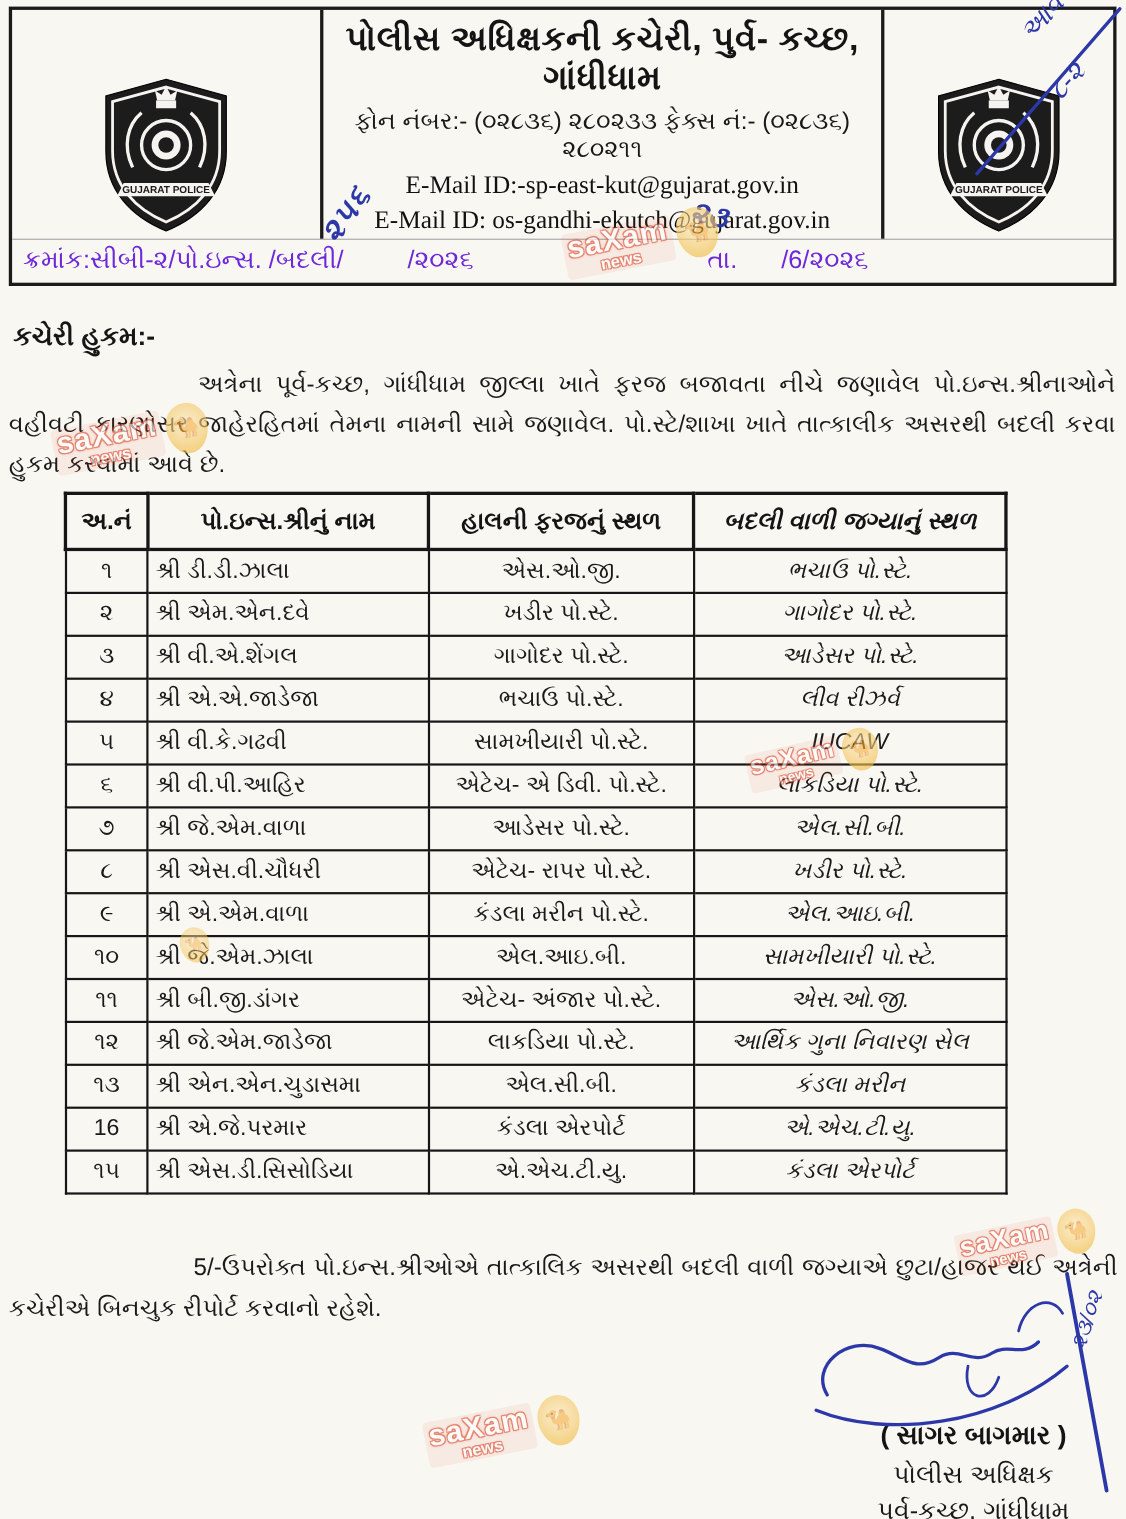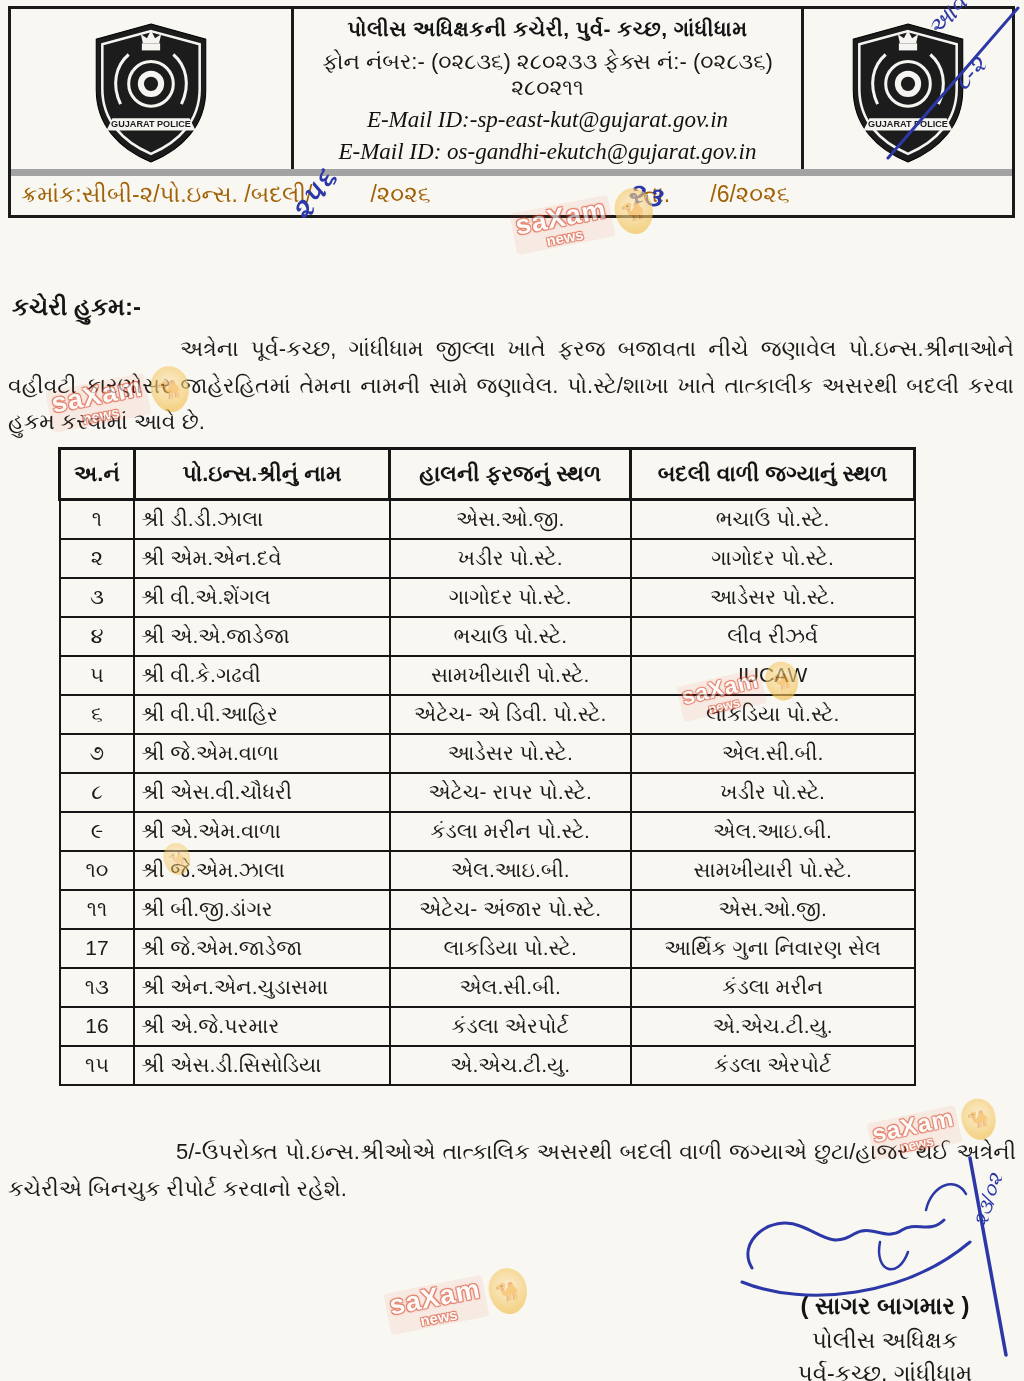--- a/index.html
+++ b/index.html
@@ -12,26 +12,26 @@
   .header-box {
     position:absolute; left:8px; top:6px; width:1007px;
     border:3px solid #1a1a1a; background:transparent;
   }
   .header-top { display:grid; grid-template-columns:280px 1fr 208px; min-height:160px; }
   .emblem-cell { display:flex; align-items:flex-end; justify-content:center; padding:4px; }
   .header-center {
     border-left:3px solid #1a1a1a; border-right:3px solid #1a1a1a;
     text-align:center; padding:8px 6px 4px 6px;
   }
-  .office-title { font-size:21px; font-weight:bold; letter-spacing:0.5px; color:#141414; }
+  .office-title { font-size:31px; font-weight:bold; letter-spacing:0.5px; color:#141414; }
   .phone-line { font-size:22px; margin-top:8px; color:#191919; }
-  .email-line { font-family:"Liberation Serif", serif; font-size:23px; margin-top:6px; color:#111;font-style:italic; }
+  .email-line { font-family:"Liberation Serif", serif; font-size:23px; margin-top:6px; color:#111; }
   .ref-row {
-    border-top:7px solid #a3a3a3; display:flex; align-items:center;
-    font-size:23px; padding:5px 10px 7px 10px; white-space:nowrap; color:#a16207;
+    border-top:1px solid #a3a3a3; display:flex; align-items:center;
+    font-size:23px; padding:5px 10px 7px 10px; white-space:nowrap; color:#6d28d9;
   }
   .ref-gap-small { width:58px; }
   .ref-gap-big { flex:1; }
   .ref-gap-date { width:40px; }
   .hand { color:#2c38a7; font-style:italic; }
   .hand-ref-no {
     position:absolute; left:287px; top:178px; font-size:28px; font-weight:bold;
     transform:rotate(-55deg); z-index:6; letter-spacing:2px;
   }
   .hand-date {
@@ -55,21 +55,21 @@
     padding:11px 4px; color:#141414;
   }
   .order-table td {
     border:2px solid #161616; font-size:21px; height:39px;
     padding:2px 6px; text-align:center; color:#1a1a1a;
   }
   .order-table td:nth-child(2) { text-align:left; }
   .order-table th:nth-child(1), .order-table td:nth-child(1) { width:75px; }
   .order-table th:nth-child(2), .order-table td:nth-child(2) { width:256px; }
   .order-table th:nth-child(3), .order-table td:nth-child(3) { width:242px; }
-  .order-table th:nth-child(4), .order-table td:nth-child(4) { width:285px; }
+  .order-table th:nth-child(4), .order-table td:nth-child(4) { width:285px;font-style:italic; }
   
   .footer-para {
     position:absolute; left:8px; top:1133px; width:1008px;
     font-size:22px; line-height:1.7; text-align:justify; text-indent:168px; color:#1a1a1a;
   }
   .signature-svg { position:absolute; left:730px; top:1150px; z-index:4; }
   .sign-block { position:absolute; left:755px; top:1292px; width:260px; text-align:center; z-index:3; }
   .sign-name { font-size:24px; font-weight:bold; color:#141414; }
   .sign-title { font-size:23px; margin-top:7px; color:#191919; }
   .sign-office { font-size:23px; margin-top:6px; color:#191919; }
@@ -237,21 +237,21 @@
           <td>એલ.આઇ.બી.</td>
           <td>સામખીયારી પો.સ્ટે.</td>
         </tr>
         <tr>
           <td>૧૧</td>
           <td>શ્રી બી.જી.ડાંગર</td>
           <td>એટેચ- અંજાર પો.સ્ટે.</td>
           <td>એસ.ઓ.જી.</td>
         </tr>
         <tr>
-          <td>17</td>
+          <td>૧૨</td>
           <td>શ્રી જે.એમ.જાડેજા</td>
           <td>લાકડિયા પો.સ્ટે.</td>
           <td>આર્થિક ગુના નિવારણ સેલ</td>
         </tr>
         <tr>
           <td>૧૩</td>
           <td>શ્રી એન.એન.ચુડાસમા</td>
           <td>એલ.સી.બી.</td>
           <td>કંડલા મરીન</td>
         </tr>

